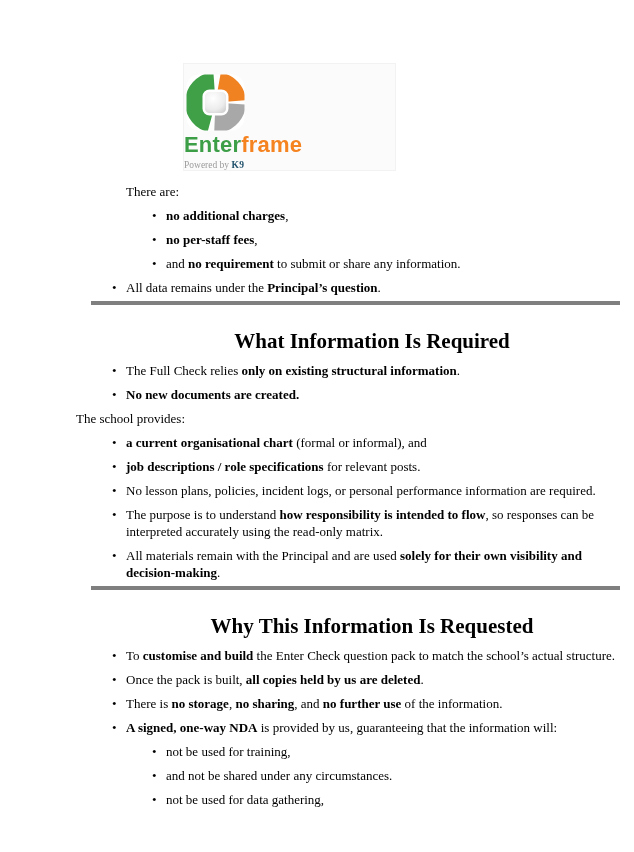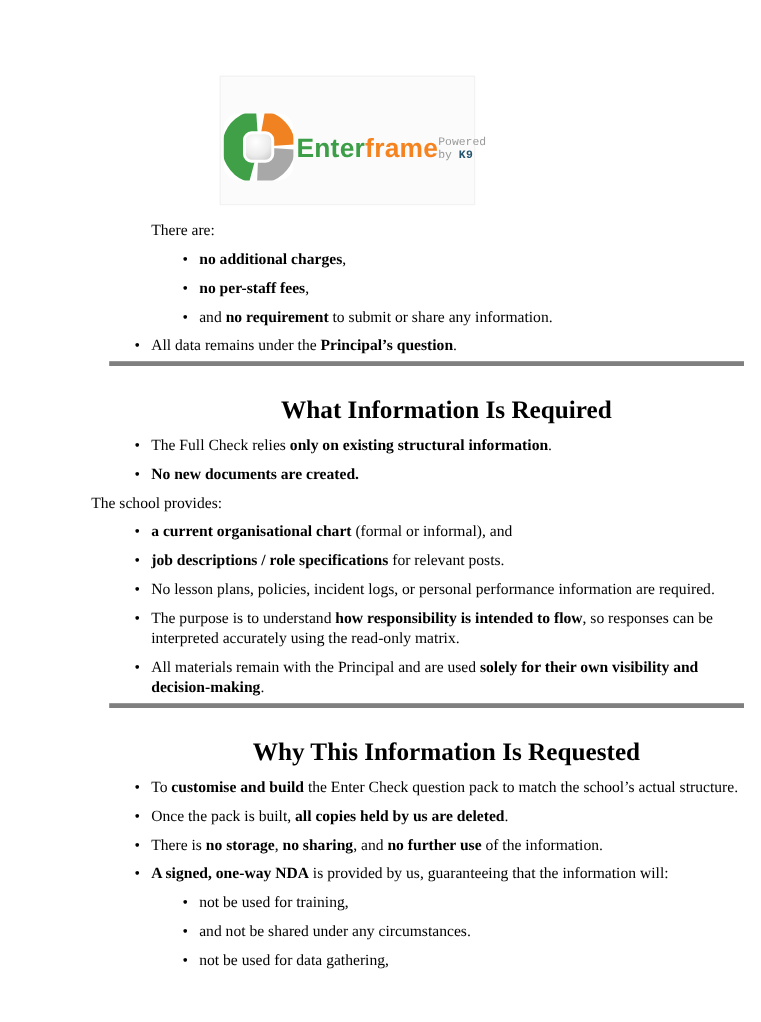--- a/index.html
+++ b/index.html
@@ -6,31 +6,31 @@
   body {
     width:634px; height:852px; background:#ffffff;
     font-family:"Liberation Serif", serif; font-size:13px; color:#000;
   }
   .page { position:relative; width:634px; height:852px; overflow:hidden; background:#fff; }
 
   
   .logo-panel {
     position:absolute; left:183px; top:63px; width:213px; height:108px;
     background:#fbfbfb; border:1px solid #f2f2f2; box-sizing:border-box;
-    display:flex; align-items:center; padding-top:10px;
+    display:flex; flex-direction:column; align-items:flex-start; padding-top:10px;
   }
   .logo-icon svg { width:63px; height:57px; display:block; }
   .brand {
     font-family:"Liberation Sans", sans-serif; font-weight:700; font-size:22px;
     line-height:1; margin-top:3px; letter-spacing:0.2px;
   }
   .brand .p1 { color:var(--brand-green); }
   .brand .p2 { color:var(--brand-orange); }
   .tagline {
-    font-family:Liberation Mono, monospace; font-size:9.5px;
+    font-family:Liberation Serif, serif; font-size:9.5px;
     color:var(--tagline-gray); margin-top:4px;
   }
   .tagline b { color:var(--k9-navy); font-weight:700; letter-spacing:0.4px; }
 
   
   .content { position:absolute; left:0; top:183px; width:634px;margin-left:36px; }
   .content b { font-weight:700; }
   .para-indent { margin:0 0 7px 90px; line-height:17px; max-width:502px; }
   .para-flush  { margin:0 0 7px 40px; line-height:17px; max-width:552px; }
   .b1 { position:relative; margin:0 0 7px 90px;  line-height:17px; max-width:506px; }

